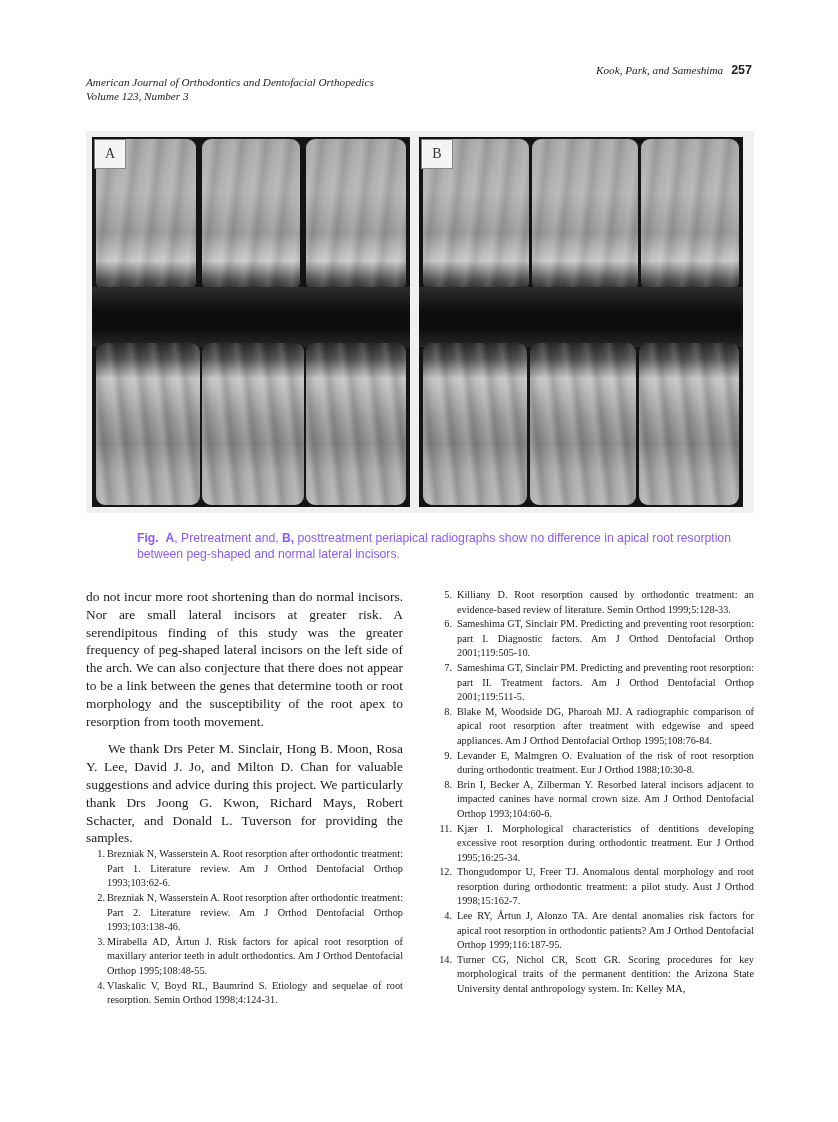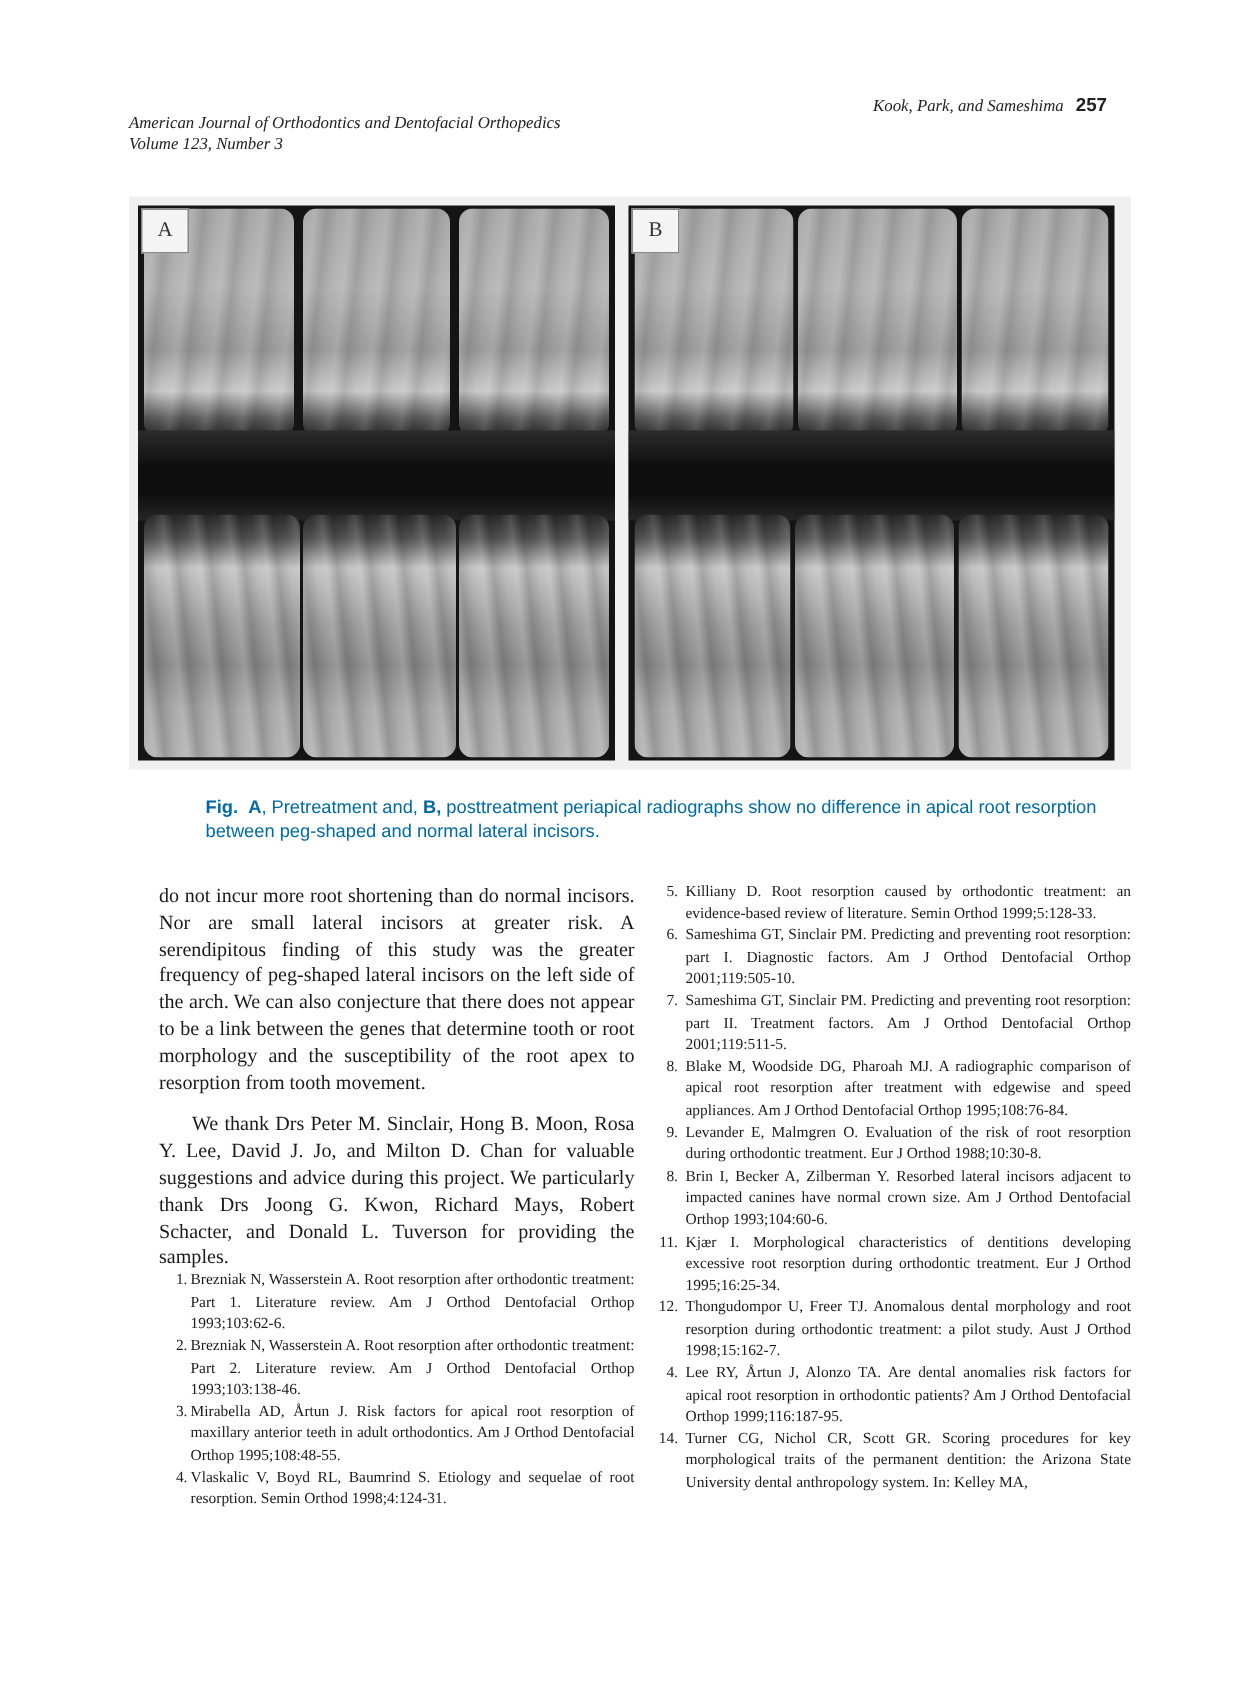--- a/index.html
+++ b/index.html
@@ -1,20 +1,20 @@
 <!DOCTYPE html>
 <html><head>
 <meta charset="utf-8">
 <style>
   html, body { margin: 0; padding: 0; background: #ffffff; }
   body { width: 838px; height: 1122px; position: relative; overflow: hidden; font-family: "Liberation Serif", serif; color: #1a1a1a; }
 
   .running-head { position: absolute; top: 63px; left: 86px; width: 668px; font-family: "Liberation Serif", serif; font-style: italic; font-size: 11.2px; line-height: 14px; color: #222; }
   .rh-left { position: absolute; left: 0; top: 12px; }
-  .rh-right { position: absolute; right: 16px; top: 0; white-space: nowrap; }
+  .rh-right { position: absolute; right: 2px; top: 0; white-space: nowrap; }
   .rh-page { font-family: "Liberation Sans", sans-serif; font-style: normal; font-weight: bold; font-size: 12.5px; margin-left: 8px; }
 
   .figure { position: absolute; top: 131px; left: 86px; width: 668px; height: 382px; background: #f0f0f0; }
   .panel { position: absolute; top: 6px; height: 370px; background: #141414; overflow: hidden; }
   .panel-a { left: 6px; width: 318px; }
   .panel-b { left: 333px; width: 324px; }
 
   .film { position: absolute; border-radius: 9px; overflow: hidden; }
   .film.upper { top: 2px; height: 152px; }
   .film.lower { top: 206px; height: 162px; }
@@ -23,24 +23,24 @@
       repeating-linear-gradient(96deg, rgba(255,255,255,0) 0px, rgba(255,255,255,0.10) 8px, rgba(0,0,0,0.10) 16px, rgba(255,255,255,0) 24px),
       linear-gradient(180deg, #a8a8a8 0%, #b4b4b4 35%, #9a9a9a 62%, #c8c8c8 80%, #5a5a5a 92%, #2a2a2a 100%); }
   .lower .g { background:
       repeating-linear-gradient(84deg, rgba(255,255,255,0) 0px, rgba(255,255,255,0.13) 7px, rgba(0,0,0,0.14) 14px, rgba(255,255,255,0) 22px),
       linear-gradient(180deg, #2a2a2a 0%, #555 10%, #c4c4c4 22%, #9c9c9c 45%, #8a8a8a 62%, #a8a8a8 80%, #b2b2b2 100%); }
 
   .bite-band { position: absolute; left: 0; right: 0; top: 150px; height: 60px; background: linear-gradient(180deg, #2c2c2c 0%, #0e0e0e 40%, #0e0e0e 70%, #262626 100%); }
 
   .panel-label { position: absolute; top: 2px; left: 2px; width: 30px; height: 28px; background: #f4f4f4; border: 1px solid #888; font-family: "Liberation Serif", serif; font-size: 14px; color: #333; display: flex; align-items: center; justify-content: center; z-index: 5; }
 
-  .caption { position: absolute; top: 530px; left: 137px; width: 600px; font-family: "Liberation Sans", sans-serif; font-size: 12.2px; line-height: 16px; color: #0369a1; }
+  .caption { position: absolute; top: 530px; left: 137px; width: 600px; font-family: "Liberation Sans", sans-serif; font-size: 12.2px; line-height: 16px; color: #8b5cf6; }
   .caption b { font-weight: bold; }
 
-  .col-left { position: absolute; top: 588px; left: 86px; width: 317px; font-size: 13.4px; line-height: 17.8px; text-align: justify; margin-left: 20px; }
+  .col-left { position: absolute; top: 588px; left: 86px; width: 317px; font-size: 13.4px; line-height: 17.8px; text-align: justify; }
   .col-left p { margin: 0; }
   .col-left p.indent { text-indent: 22px; margin-top: 10px; }
   .refs-heading { font-family: "Liberation Sans", sans-serif; font-weight: bold; font-size: 11.6px; margin-top: 24px; margin-bottom: 6px; letter-spacing: 0.2px; }
 
   .reflist { margin: 0; padding: 0; list-style: none; font-size: 10.3px; line-height: 14.6px; text-align: justify; }
   .reflist li { position: relative; padding-left: 21px; }
   .reflist .num { position: absolute; left: 0; width: 16px; text-align: right; }
   .col-right { position: absolute; top: 588px; left: 436px; width: 318px; }
   .col-left .reflist li { padding-left: 21px; }
   .col-left .reflist .num { left: 3px; }

